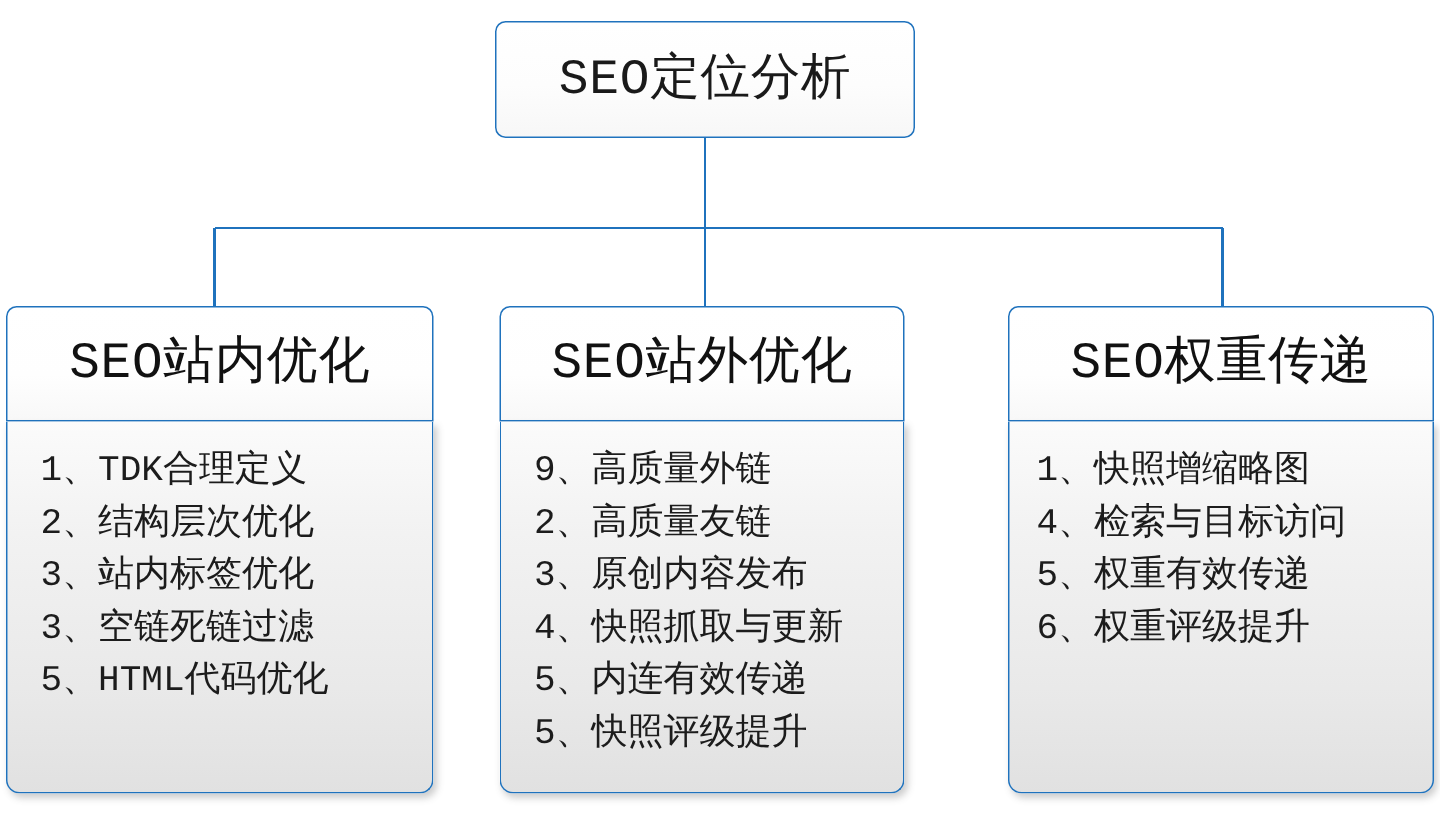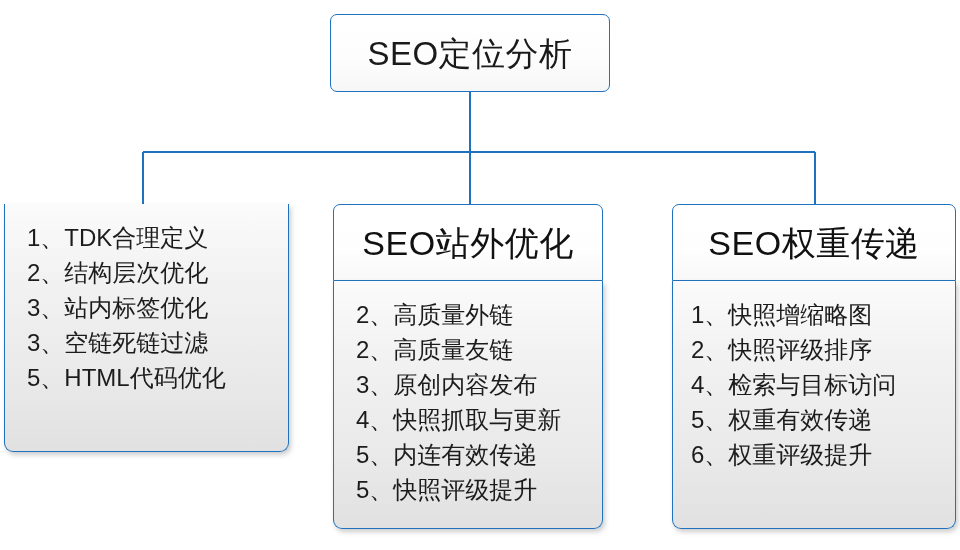--- a/index.html
+++ b/index.html
@@ -11,20 +11,21 @@
     width: 960px;
     height: 550px;
     font-family: "Liberation Sans", "DejaVu Sans", sans-serif;
     overflow: hidden;
   }
   #stage {
     position: relative;
     width: 960px;
     height: 550px;
     background: #ffffff;
+    font-family: Liberation Mono, monospace;
   }
 
   
   #connectors {
     position: absolute;
     left: 0;
     top: 0;
     width: 960px;
     height: 550px;
     pointer-events: none;
@@ -115,55 +116,57 @@
       <line x1="470" y1="152" x2="470" y2="204"></line>
       <line x1="815" y1="152" x2="815" y2="204"></line>
     </g>
   </svg>
 
   <div class="root-node">
     <span class="node-title">SEO定位分析</span>
   </div>
 
   <div class="column col-0">
+    <div class="col-header">
+      <span class="header-text">SEO站内优化</span>
+    </div>
     <div class="col-body">
       <ul class="item-list">
         <li>1、TDK合理定义</li>
         <li>2、结构层次优化</li>
         <li>3、站内标签优化</li>
         <li>3、空链死链过滤</li>
         <li>5、HTML代码优化</li>
       </ul>
     </div>
   </div>
 
   <div class="column col-1">
     <div class="col-header">
       <span class="header-text">SEO站外优化</span>
     </div>
     <div class="col-body">
       <ul class="item-list">
-        <li>2、高质量外链</li>
+        <li>9、高质量外链</li>
         <li>2、高质量友链</li>
         <li>3、原创内容发布</li>
         <li>4、快照抓取与更新</li>
         <li>5、内连有效传递</li>
         <li>5、快照评级提升</li>
       </ul>
     </div>
   </div>
 
   <div class="column col-2">
     <div class="col-header">
       <span class="header-text">SEO权重传递</span>
     </div>
     <div class="col-body">
       <ul class="item-list">
         <li>1、快照增缩略图</li>
-        <li>2、快照评级排序</li>
         <li>4、检索与目标访问</li>
         <li>5、权重有效传递</li>
         <li>6、权重评级提升</li>
       </ul>
     </div>
   </div>
 
 </div>
 
 </body></html>

